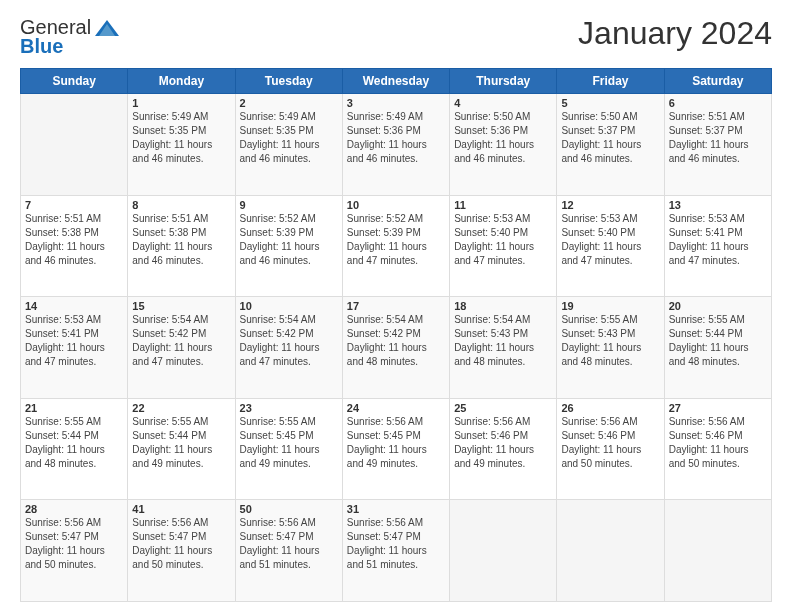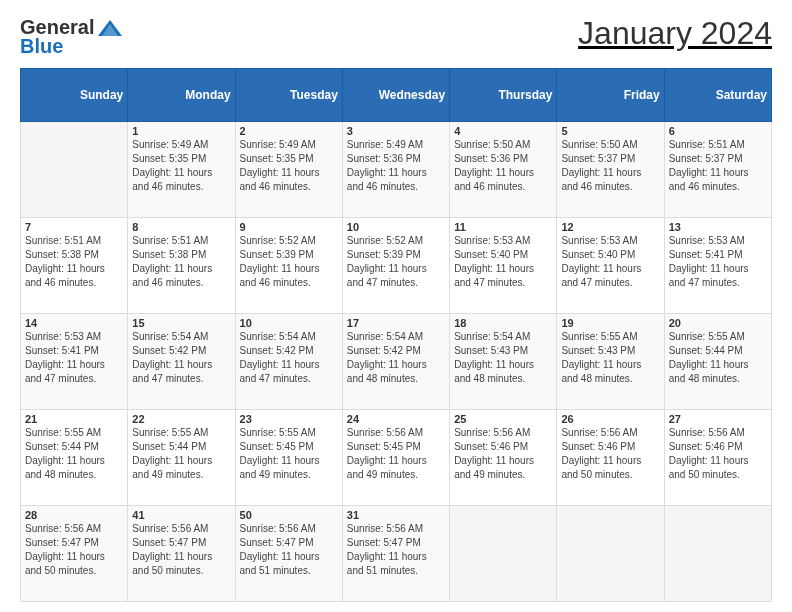--- a/index.html
+++ b/index.html
@@ -23,21 +23,20 @@
       align-items: flex-start;
       margin-bottom: 10px;
     }
     .logo {
       display: flex;
       flex-direction: column;
       align-items: flex-start;
     }
     .title-area {
       text-align: center;
-      text-decoration: underline;
     }
     .month-title {
       font-size: 32px;
       font-weight: normal;
       color: #333;
       line-height: 1.1;
     }
     .location {
       font-size: 14px;
       color: #555;
@@ -46,22 +45,22 @@
       width: 100%;
       border-collapse: collapse;
       flex: 1;
       table-layout: fixed;
     }
     .calendar-table thead tr th {
       background-color: #2a6db5;
       color: white;
       font-size: 12px;
       font-weight: bold;
-      padding: 19px 4px;
-      text-align: right;
+      padding: 5px 4px;
+      text-align: center;
       border: 1px solid #1a5da5;
     }
     .calendar-table tbody tr td {
       border: 1px solid #ddd;
       vertical-align: top;
       padding: 3px 4px;
       font-size: 9.5px;
       color: #333;
       background: #fff;
       height: 78px;
@@ -87,21 +86,21 @@
       background: #f5f5f5 !important;
     }
   </style>
 </head>
 <body>
 
 <div class="page">
   <div class="header">
     <div class="logo">
       <div style="display:flex; align-items:center; gap:2px;">
-        <span style="font-size:20px; font-weight:bold; color:#333;">General</span>
+        <span style="font-size:20px; font-weight:normal; color:#333;">General</span>
         <svg width="28" height="20" viewBox="0 0 28 20">
           <polygon points="14,2 26,18 2,18" fill="#1a6fba"></polygon>
           <polygon points="14,6 22,18 6,18" fill="#5599cc"></polygon>
         </svg>
       </div>
       <span style="font-size:20px; font-weight:bold; color:#1a6fba; margin-top:-4px;">Blue</span>
     </div>
     <div class="title-area">
       <div class="month-title">January 2024</div>
     </div>

